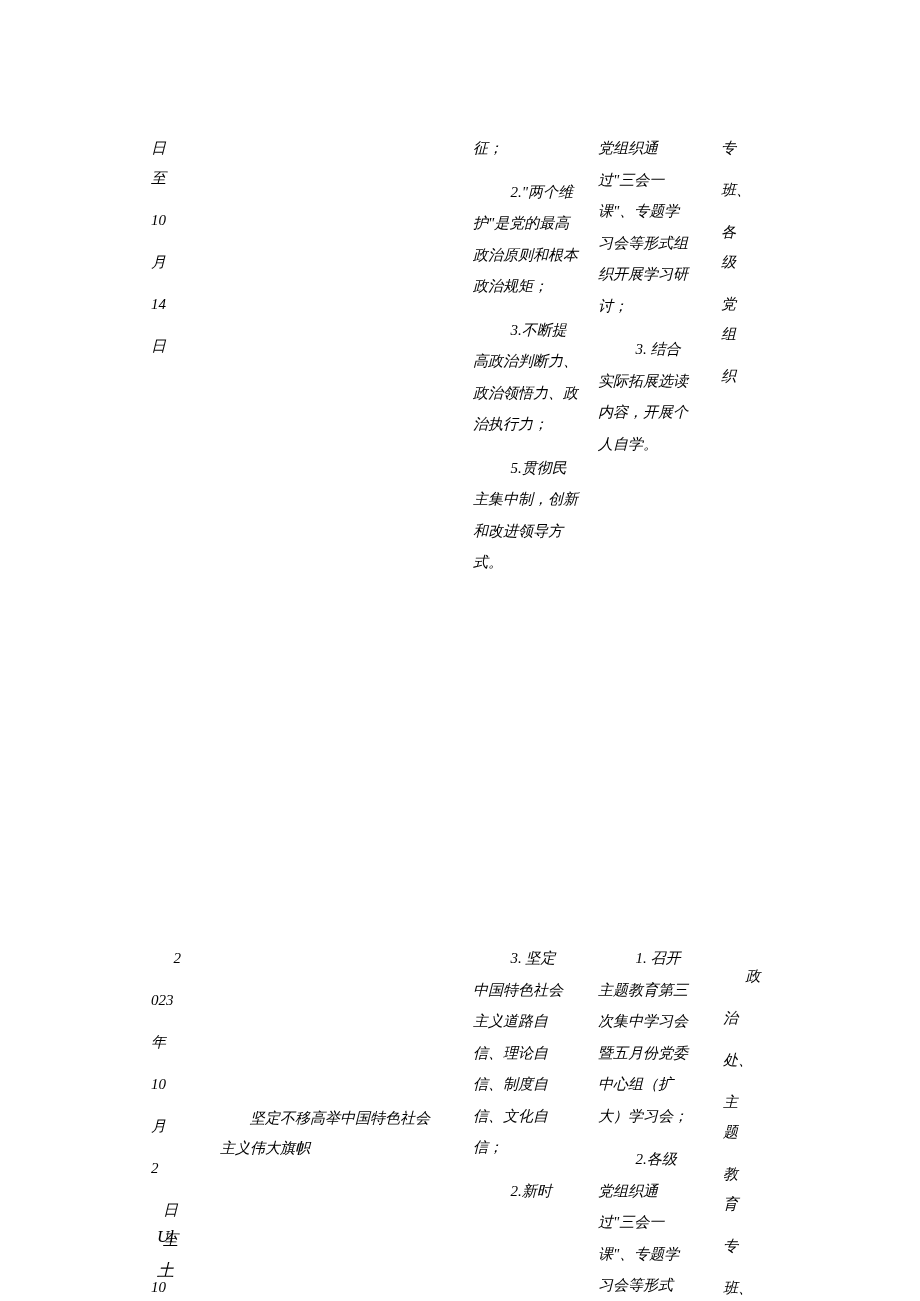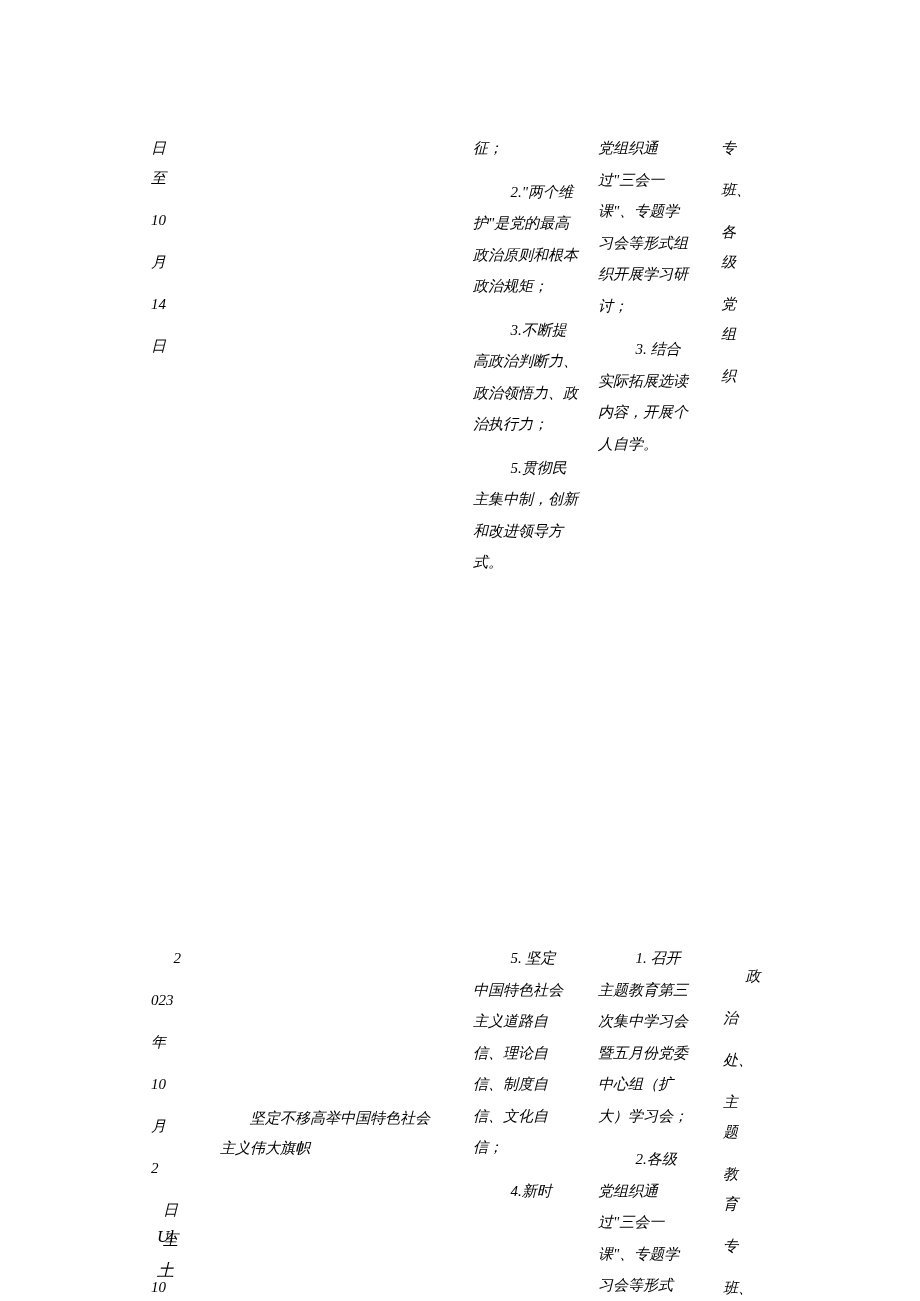--- a/index.html
+++ b/index.html
@@ -78,22 +78,22 @@
   <span>月</span>
   <span>21</span>
   <span>日</span>
 </div>
 
 <div class="col col-topic2">
   <div class="ind">坚定不移高举中国特色社会主义伟大旗帜</div>
 </div>
 
 <div class="col col-content2 l2">
-  <div class="num-indent">5. 坚定中国特色社会主义道路自信、理论自信、制度自信、文化自信；</div>
-  <div class="num-indent">4.新时</div>
+  <div class="num-indent">3. 坚定中国特色社会主义道路自信、理论自信、制度自信、文化自信；</div>
+  <div class="num-indent">2.新时</div>
 </div>
 
 <div class="col col-method2 l2">
   <div class="num-indent">1. 召开主题教育第三次集中学习会暨五月份党委中心组（扩大）学习会；</div>
   <div class="num-indent">2.各级党组织通过"三会一课"、专题学习会等形式</div>
 </div>
 
 <div class="col col-dept2 date-stack">
   <span style="text-indent:1.5em;display:block">政</span>
   <span>治</span>

